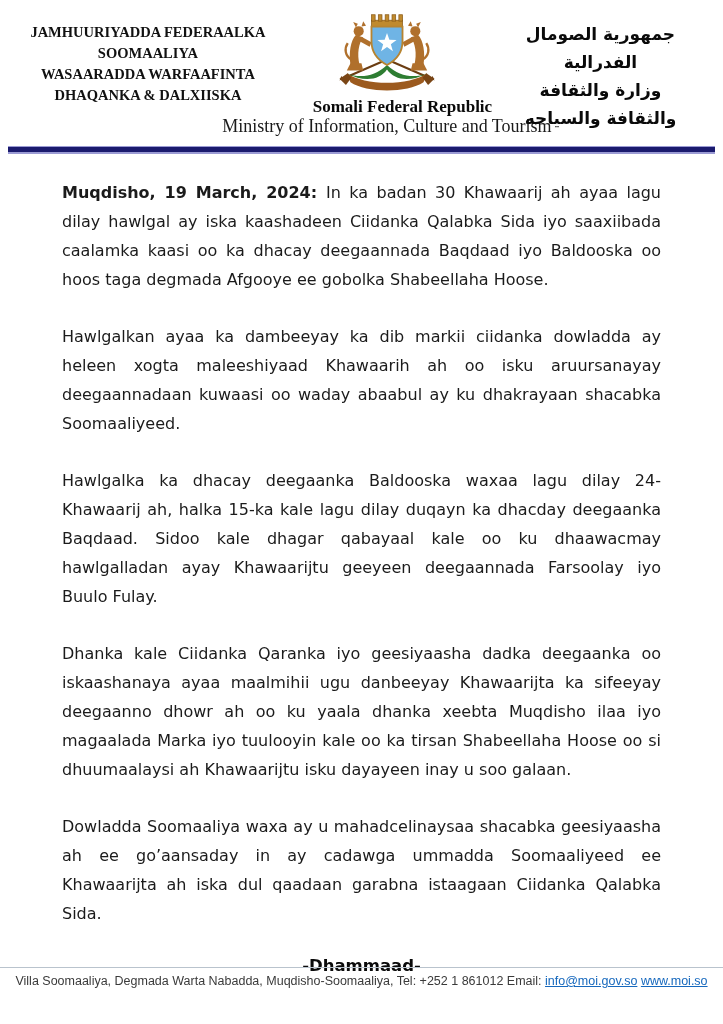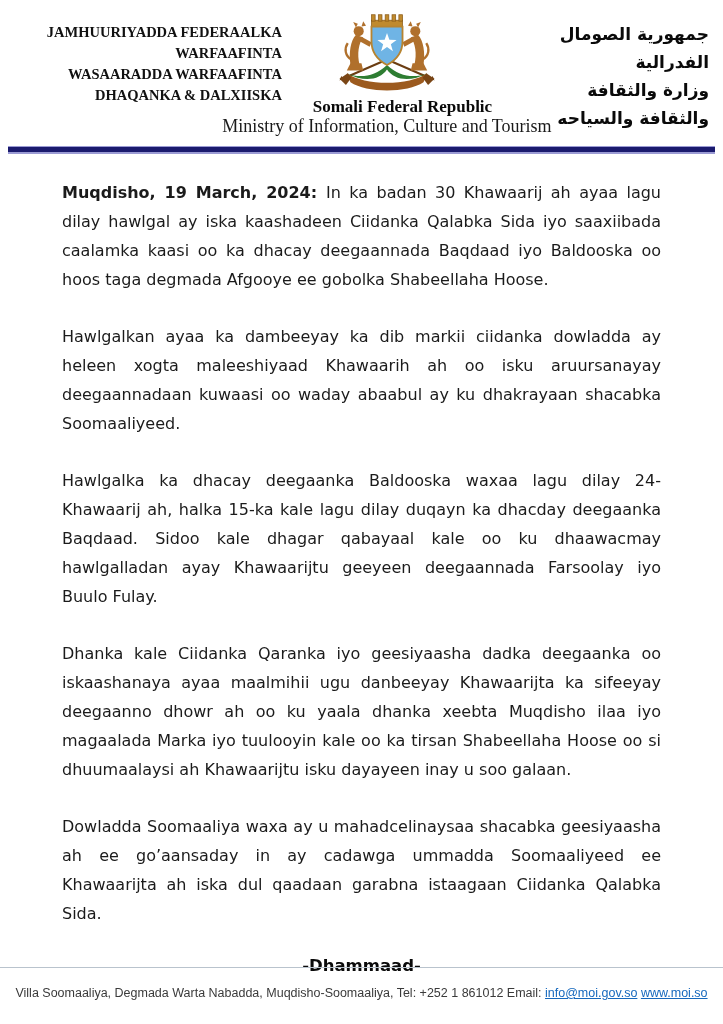--- a/index.html
+++ b/index.html
@@ -6,37 +6,37 @@
   body{
     width:723px;height:1024px;position:relative;background:#ffffff;
     font-family:"DejaVu Sans",sans-serif;color:#1b1b1b;overflow:hidden;
   }
   
   .header{
     display:flex;justify-content:space-between;align-items:flex-start;
     padding:12px 14px 0 14px;
   }
   .hdr-left{
-    width:290px;margin-top:10px;text-align:right;
+    width:290px;margin-top:10px;text-align:center;
     font-family:"Liberation Serif",serif;font-weight:bold;
     font-size:14.5px;line-height:21px;color:#111;
   }
   .hdr-center{
     width:210px;display:flex;flex-direction:column;align-items:center;flex-shrink:0;
   }
   .hdr-center .caption1{
     font-family:"Liberation Serif",serif;font-weight:bold;font-size:17px;
     line-height:21px;white-space:nowrap;color:#0a0a0a;margin-left:31px;
   }
   .hdr-center .caption2{
     font-family:"Liberation Serif",serif;font-size:18px;line-height:19px;
     white-space:nowrap;color:#1a1a1a;
   }
   .hdr-right{
-    width:235px;margin-top:8px;text-align:right;direction:rtl;
+    width:235px;margin-top:8px;text-align:center;direction:rtl;
     font-family:"DejaVu Sans",sans-serif;font-weight:bold;
     font-size:17px;line-height:28px;color:#0a0a0a;
   }
   
   .rule{
     margin:10px 8px 0 8px;height:5px;background:#1a1a6e;
     border-top:1px solid #9b9bd4;border-bottom:2px solid #9b9bd4;
   }
   
   .content{padding:24px 62px 0 62px;}
@@ -49,33 +49,33 @@
   }
   .para strong{font-weight:bold;}
   .closing{
     text-align:center;font-weight:bold;font-size:16.5px;margin-top:6px;color:#0a0a0a;
   }
   
   .footer-rule{
     position:absolute;left:0;right:0;bottom:56px;height:1px;background:#b9c3cd;
   }
   .footer{
-    position:absolute;left:0;right:0;bottom:24px;text-align:center;
+    position:absolute;left:0;right:0;bottom:36px;text-align:center;
     font-family:"Liberation Sans",sans-serif;font-size:12.5px;color:#3a3a3a;
   }
   .footer a{color:#1668bd;text-decoration:underline;}
 </style>
 </head>
 <body>
 
 <div class="header">
 
   <div class="hdr-left">
     <div>JAMHUURIYADDA FEDERAALKA</div>
-    <div>WARFAAFINTA</div>
+    <div>SOOMAALIYA</div>
     <div>WASAARADDA WARFAAFINTA</div>
     <div>DHAQANKA &amp; DALXIISKA</div>
   </div>
 
   <div class="hdr-center">
     <svg width="122" height="84" viewBox="14 0 112 92" aria-hidden="true">
 
       <path d="M24,72 L70,52 M116,72 L70,52" stroke="#6b3d12" stroke-width="2.2" fill="none"></path>
       <path d="M22,73 l-4,2 2,-5 z M118,73 l4,2 -2,-5 z" fill="#6b3d12"></path>
 

